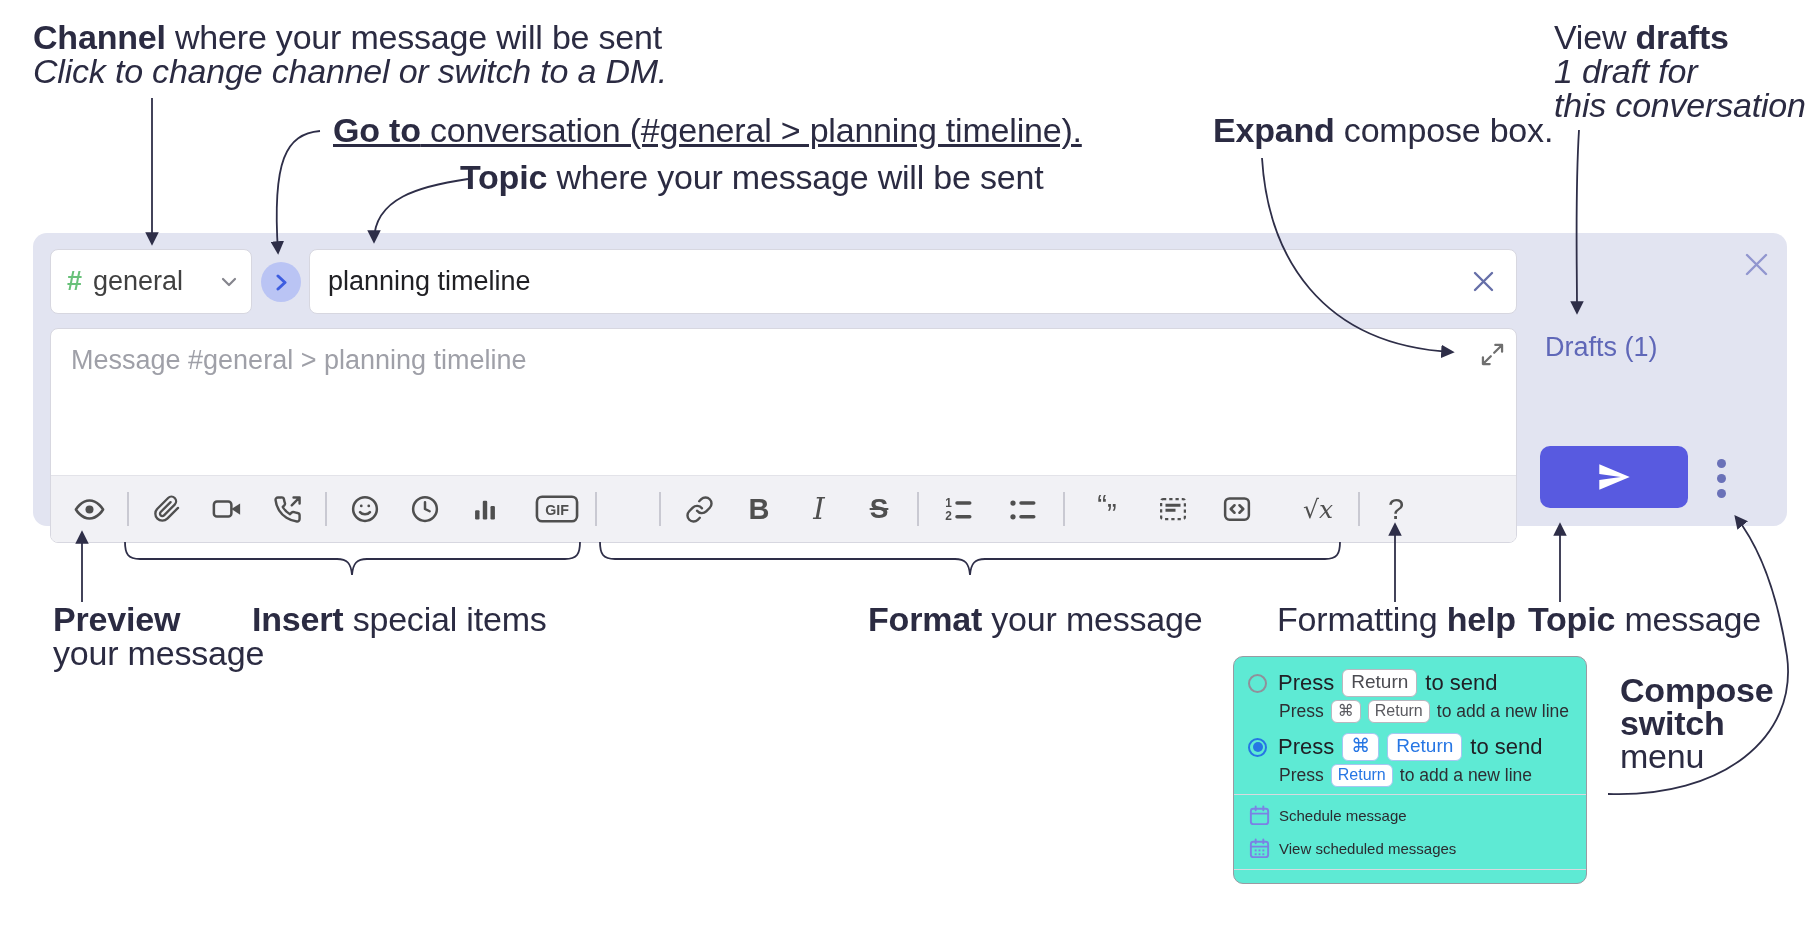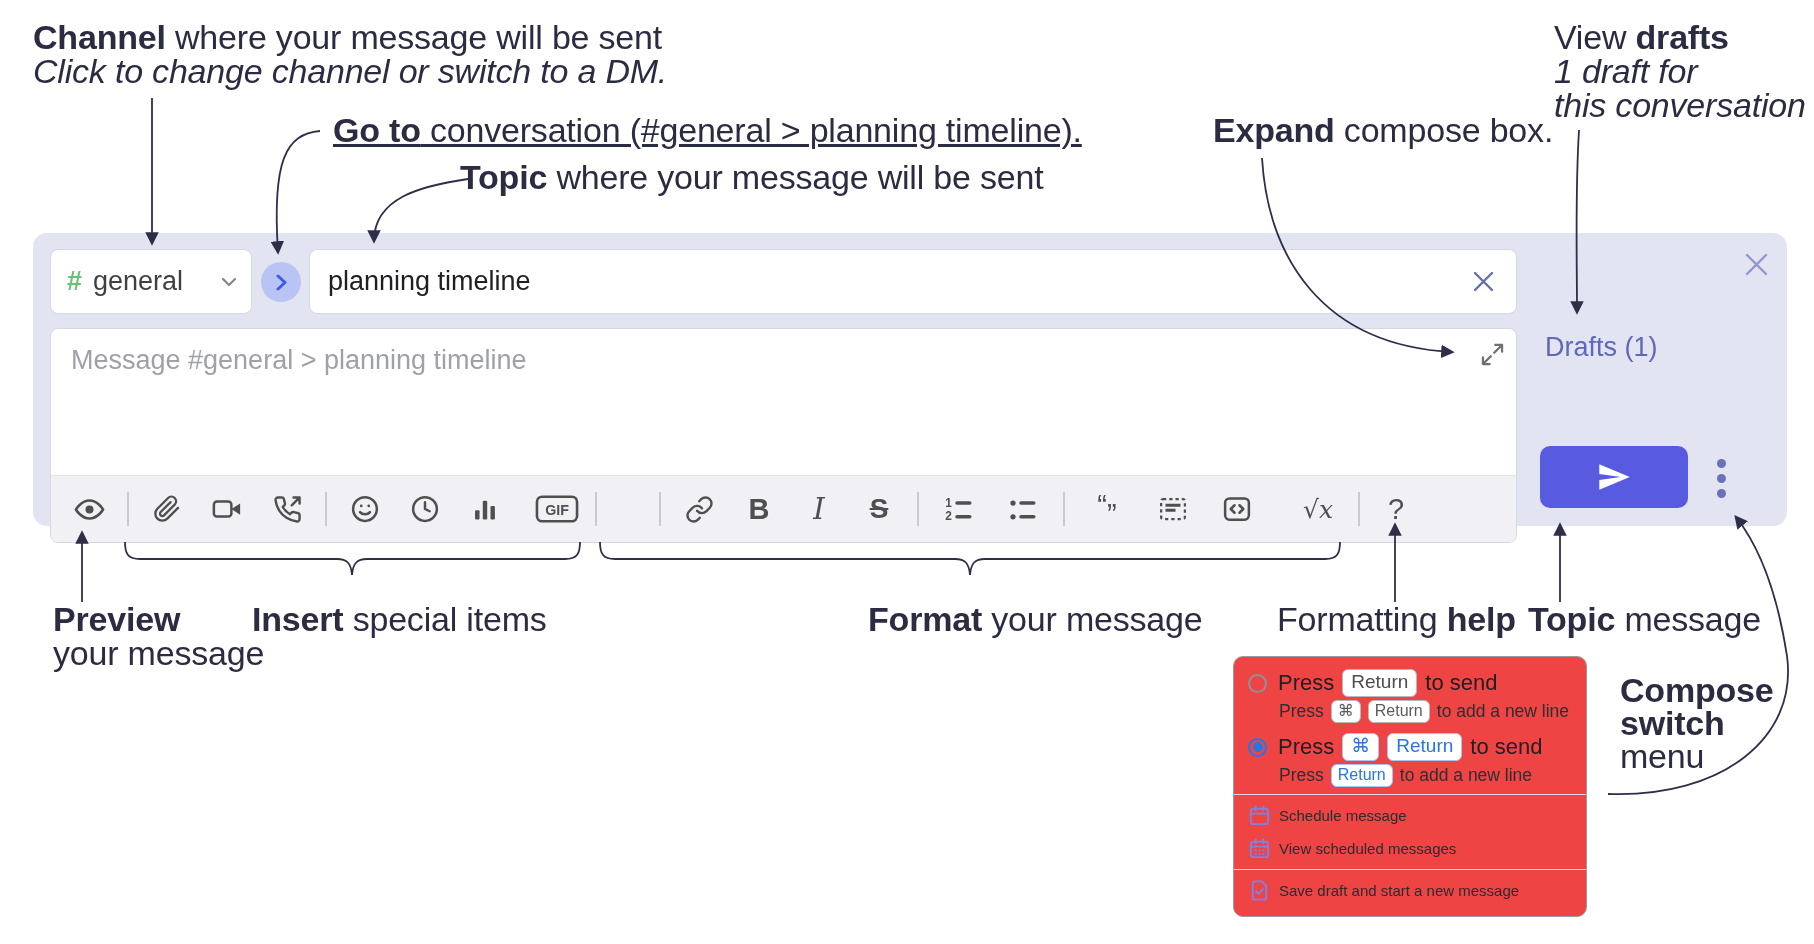--- a/index.html
+++ b/index.html
@@ -64,21 +64,21 @@
           cursor:pointer;}
   .send-btn{position:absolute;left:1507px;top:213px;width:148px;height:62px;
             border:none;border-radius:10px;background:#585ae0;display:flex;
             align-items:center;justify-content:center;cursor:pointer;}
   .ellipsis{position:absolute;left:1666px;top:219px;width:44px;height:52px;
             display:flex;flex-direction:column;align-items:center;
             justify-content:center;gap:6px;background:none;border:none;cursor:pointer;}
   .dot{width:9px;height:9px;border-radius:50%;background:#6a71b8;}
 
   
-  .popup{position:absolute;left:1233px;top:656px;width:354px;background:#ef4444;
+  .popup{position:absolute;left:1233px;top:656px;width:354px;background:#5eead4;
          border:1.5px solid #9a9aa2;border-radius:10px;box-sizing:border-box;
          padding:9px 0;z-index:5;}
   .opt{display:flex;align-items:center;gap:11px;padding:3px 14px 1px;cursor:pointer;}
   .radio{width:19px;height:19px;border-radius:50%;border:2px solid #90909a;
          box-sizing:border-box;flex:none;}
   .radio.sel{border-color:#2676e4;position:relative;}
   .radio.sel::after{content:"";position:absolute;inset:2.5px;background:#2676e4;
          border-radius:50%;}
   .optline{display:flex;align-items:center;gap:8px;font-size:22px;color:#202026;}
   kbd{border:1.5px solid #b8b8c0;border-radius:6px;padding:0 8px 2px;
@@ -390,22 +390,13 @@
             <rect x="11" y="17" width="2" height="2"></rect>
             <rect x="15" y="17" width="2" height="2"></rect>
         </g>
       </svg>
     </span>
     <span>View scheduled messages</span>
   </div>
 
   <div class="pdiv"></div>
 
-  <div class="pitem">
-    <span style="display:flex;">
-      <svg width="23" height="23" viewBox="0 0 24 24" fill="none" stroke="currentColor" stroke-width="2" stroke-linecap="round" stroke-linejoin="round">
-        <path d="M5 4.5a2 2 0 0 1 2-2h7.5l4.5 4.5v12.5a2 2 0 0 1-2 2H7a2 2 0 0 1-2-2z"></path>
-        <polyline points="8.5 13 11 15.5 15.5 10.5"></polyline>
-      </svg>
-    </span>
-    <span>Save draft and start a new message</span>
-  </div>
 </div>
 
 </body></html>

